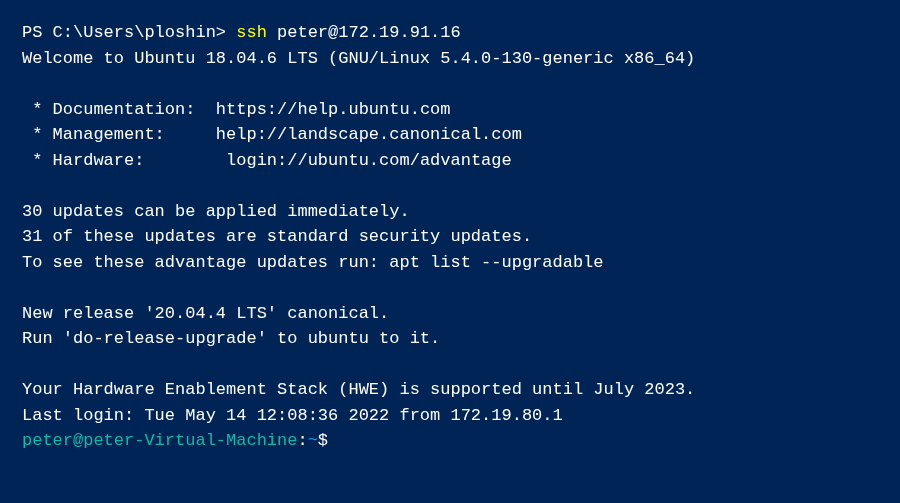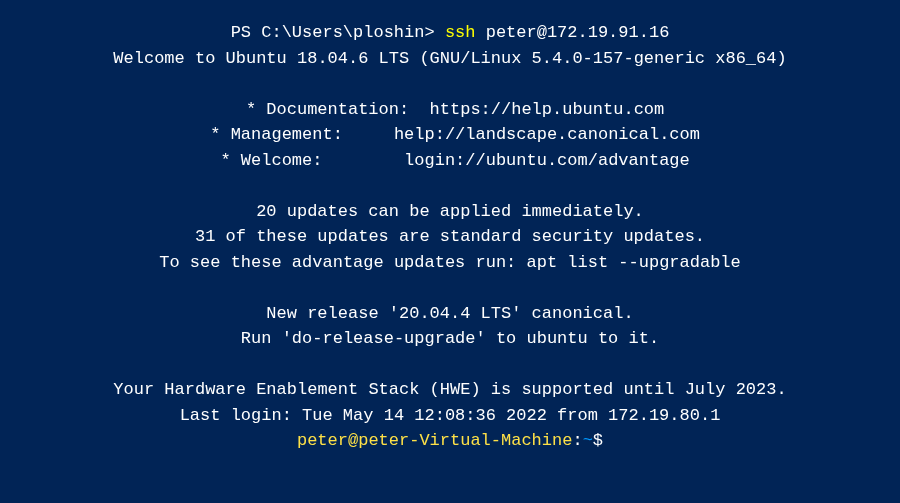--- a/index.html
+++ b/index.html
@@ -13,46 +13,45 @@
       background-color: #012456;
       font-family: 'Consolas', 'Courier New', monospace;
       font-size: 17px;
       line-height: 1.5;
       color: #ffffff;
       padding: 20px 22px;
       overflow: hidden;
     }
     .line {
       white-space: pre;
-      text-align: center;
     }
     .yellow {
       color: #ffff00;
     }
     .green {
-      color: #fde047;
+      color: #14b8a6;
     }
     .blue {
       color: #0099ff;
     }
     .blank {
       height: 1.5em;
     }
   </style>
 </head>
 <body>
 
 <div class="line"><span>PS C:\Users\ploshin&gt; </span><span class="yellow">ssh</span><span> peter@172.19.91.16</span></div>
-<div class="line">Welcome to Ubuntu 18.04.6 LTS (GNU/Linux 5.4.0-157-generic x86_64)</div>
+<div class="line">Welcome to Ubuntu 18.04.6 LTS (GNU/Linux 5.4.0-130-generic x86_64)</div>
 <div class="blank"></div>
 <div class="line"><span> * Documentation:  </span><span>https://help.ubuntu.com</span></div>
 <div class="line"><span> * Management:     </span><span>help://landscape.canonical.com</span></div>
-<div class="line"><span> * Welcome:        </span><span>login://ubuntu.com/advantage</span></div>
+<div class="line"><span> * Hardware:        </span><span>login://ubuntu.com/advantage</span></div>
 <div class="blank"></div>
-<div class="line">20 updates can be applied immediately.</div>
+<div class="line">30 updates can be applied immediately.</div>
 <div class="line">31 of these updates are standard security updates.</div>
 <div class="line">To see these advantage updates run: apt list --upgradable</div>
 <div class="blank"></div>
 <div class="line">New release '20.04.4 LTS' canonical.</div>
 <div class="line">Run 'do-release-upgrade' to ubuntu to it.</div>
 <div class="blank"></div>
 <div class="line">Your Hardware Enablement Stack (HWE) is supported until July 2023.</div>
 <div class="line">Last login: Tue May 14 12:08:36 2022 from 172.19.80.1</div>
 <div class="line"><span class="green">peter@peter-Virtual-Machine</span><span>:</span><span class="blue">~</span><span>$</span></div>
 

